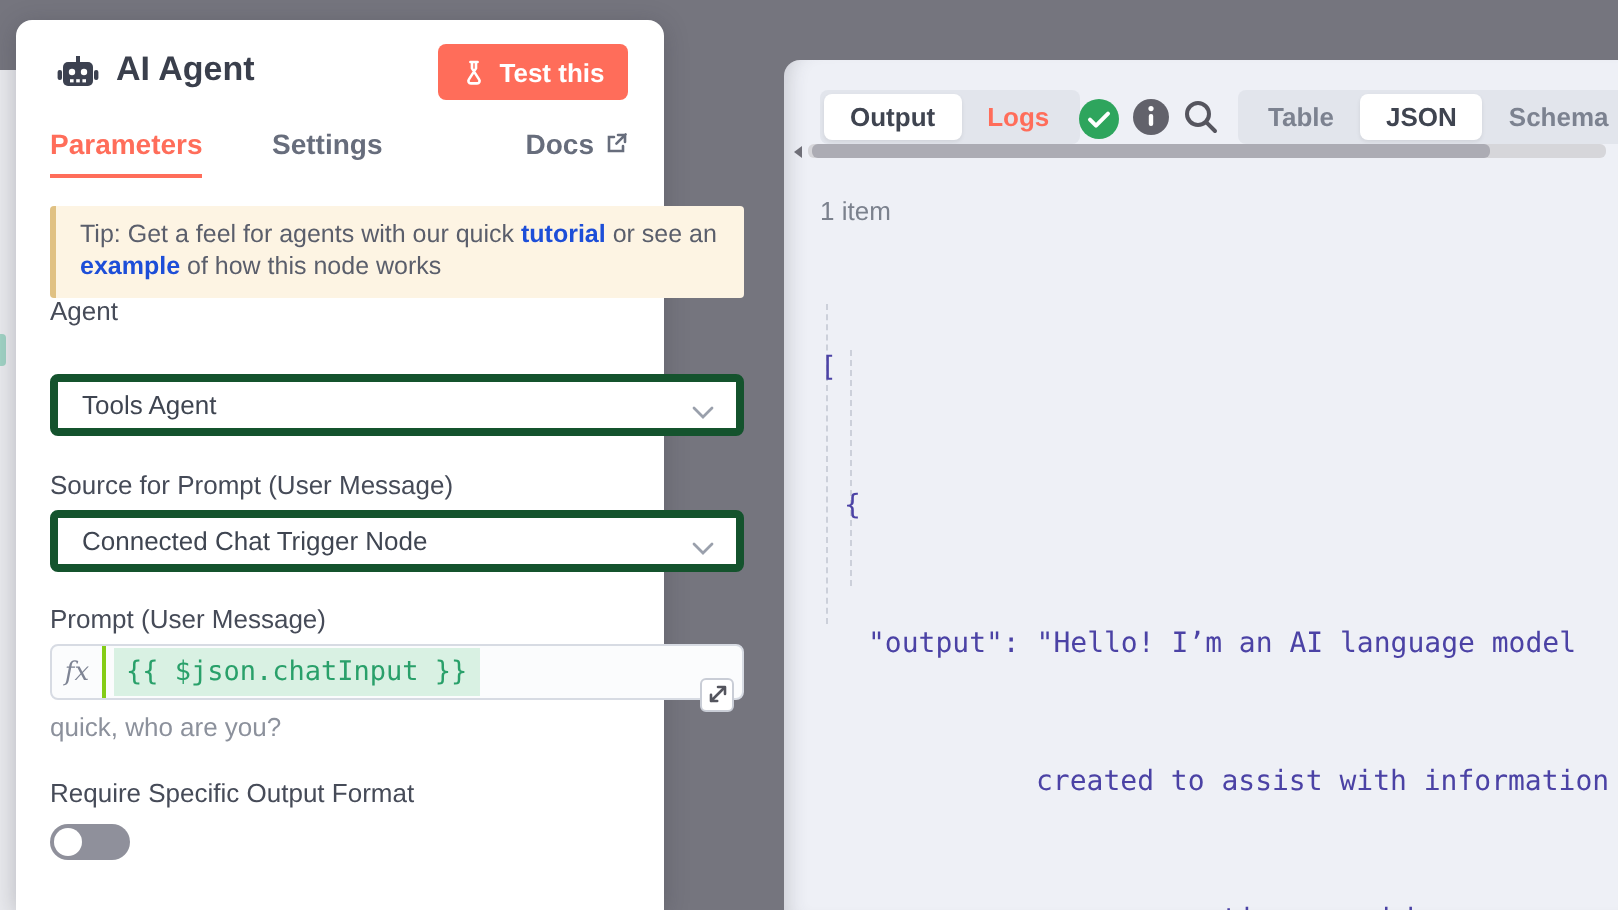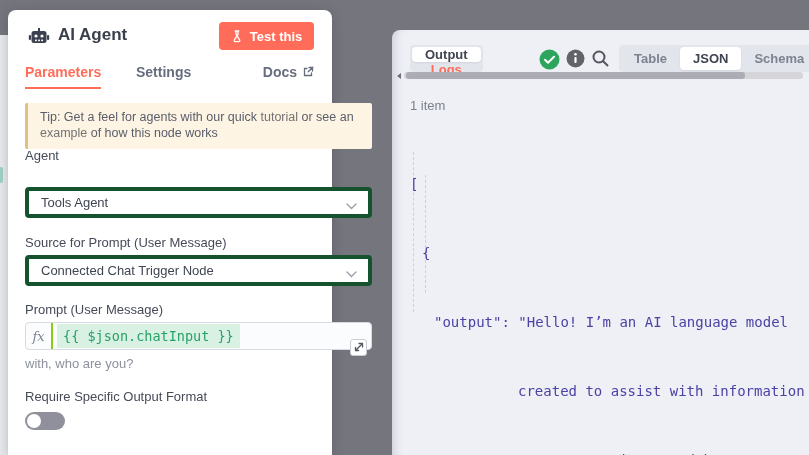--- a/index.html
+++ b/index.html
@@ -35,21 +35,21 @@
   .tab-parameters { left:17px; color:#ff6d5a; }
   .tab-parameters::after { content:""; position:absolute; left:0; right:0; bottom:-9px; height:2px; background:#ff6d5a; }
   .tab-settings { left:128px; color:#676d7c; }
   .tab-docs { right:18px; color:#676d7c; display:flex; align-items:center; gap:5px; }
 
   .tip-box {
     position:absolute; left:17px; top:93px; width:347px; height:46px;
     background:#fdf4e3; border-left:3px solid #e0c183; border-radius:2px;
     padding:6px 8px 6px 12px; font-size:12.5px; line-height:16px; color:#5a5e6b;
   }
-  .tip-link { color:#737373; font-weight:400; cursor:pointer; }
+  .tip-link { color:#1d4ed8; font-weight:700; cursor:pointer; }
 
   .field-label { position:absolute; left:17px; font-size:13px; color:#464b58; }
   .lbl-agent { top:138px; }
   .lbl-source { top:225px; }
   .lbl-prompt { top:292px; }
   .lbl-format { top:379px; }
 
   .select-box {
     position:absolute; left:17px; width:347px; height:31px;
     background:#fff; border:4px solid #14532d; border-radius:4px;
@@ -91,21 +91,21 @@
   
   .output-panel {
     position:absolute; left:392px; top:30px; width:417px; height:425px;
     background:#eef0f6; border-radius:8px 0 0 0;
     box-shadow:inset 10px 0 10px -8px rgba(55,55,68,.20);
   }
   .seg-control {
     position:absolute; top:15px; height:27px; background:#e2e5ec; border-radius:4px;
     display:flex; align-items:center; padding:2px;
   }
-  .seg-left { left:18px;flex-direction:column; }
+  .seg-left { left:18px; }
   .seg-right { left:227px; }
   .seg-item {
     height:23px; display:flex; align-items:center; padding:0 13px;
     font-size:13px; font-weight:700; color:#7c8290; border-radius:4px; cursor:pointer;
   }
   .seg-item.active { background:#ffffff; color:#3f4450; box-shadow:0 1px 2px rgba(0,0,0,.08); }
   .seg-logs { color:#ff6d5a; }
 
   .icon-btn { position:absolute; top:19px; cursor:pointer; }
   .icon-check { left:147px; }
@@ -209,21 +209,21 @@
   <div class="expr-input">
     <span class="fx-badge">fx</span>
     <span class="expr-code">{{ $json.chatInput }}</span>
     <span class="expand-btn">
       <svg width="11" height="11" viewBox="0 0 11 11">
         <path d="M6 1.5h3.5V5" fill="none" stroke="#54555e" stroke-width="1.3" stroke-linecap="round" stroke-linejoin="round"></path>
         <path d="M9 2L2.5 8.5 M2.5 8.5V5.4 M2.5 8.5h3.1" fill="none" stroke="#54555e" stroke-width="1.3" stroke-linecap="round" stroke-linejoin="round"></path>
       </svg>
     </span>
   </div>
-  <div class="expr-preview">with, who are you?</div>
+  <div class="expr-preview">quick, who are you?</div>
 
   <div class="field-label lbl-format">Require Specific Output Format</div>
   <div class="toggle">
     <span class="knob"></span>
   </div>
 </div>
 
 <div class="output-panel">
 
   <div class="seg-control seg-left">

